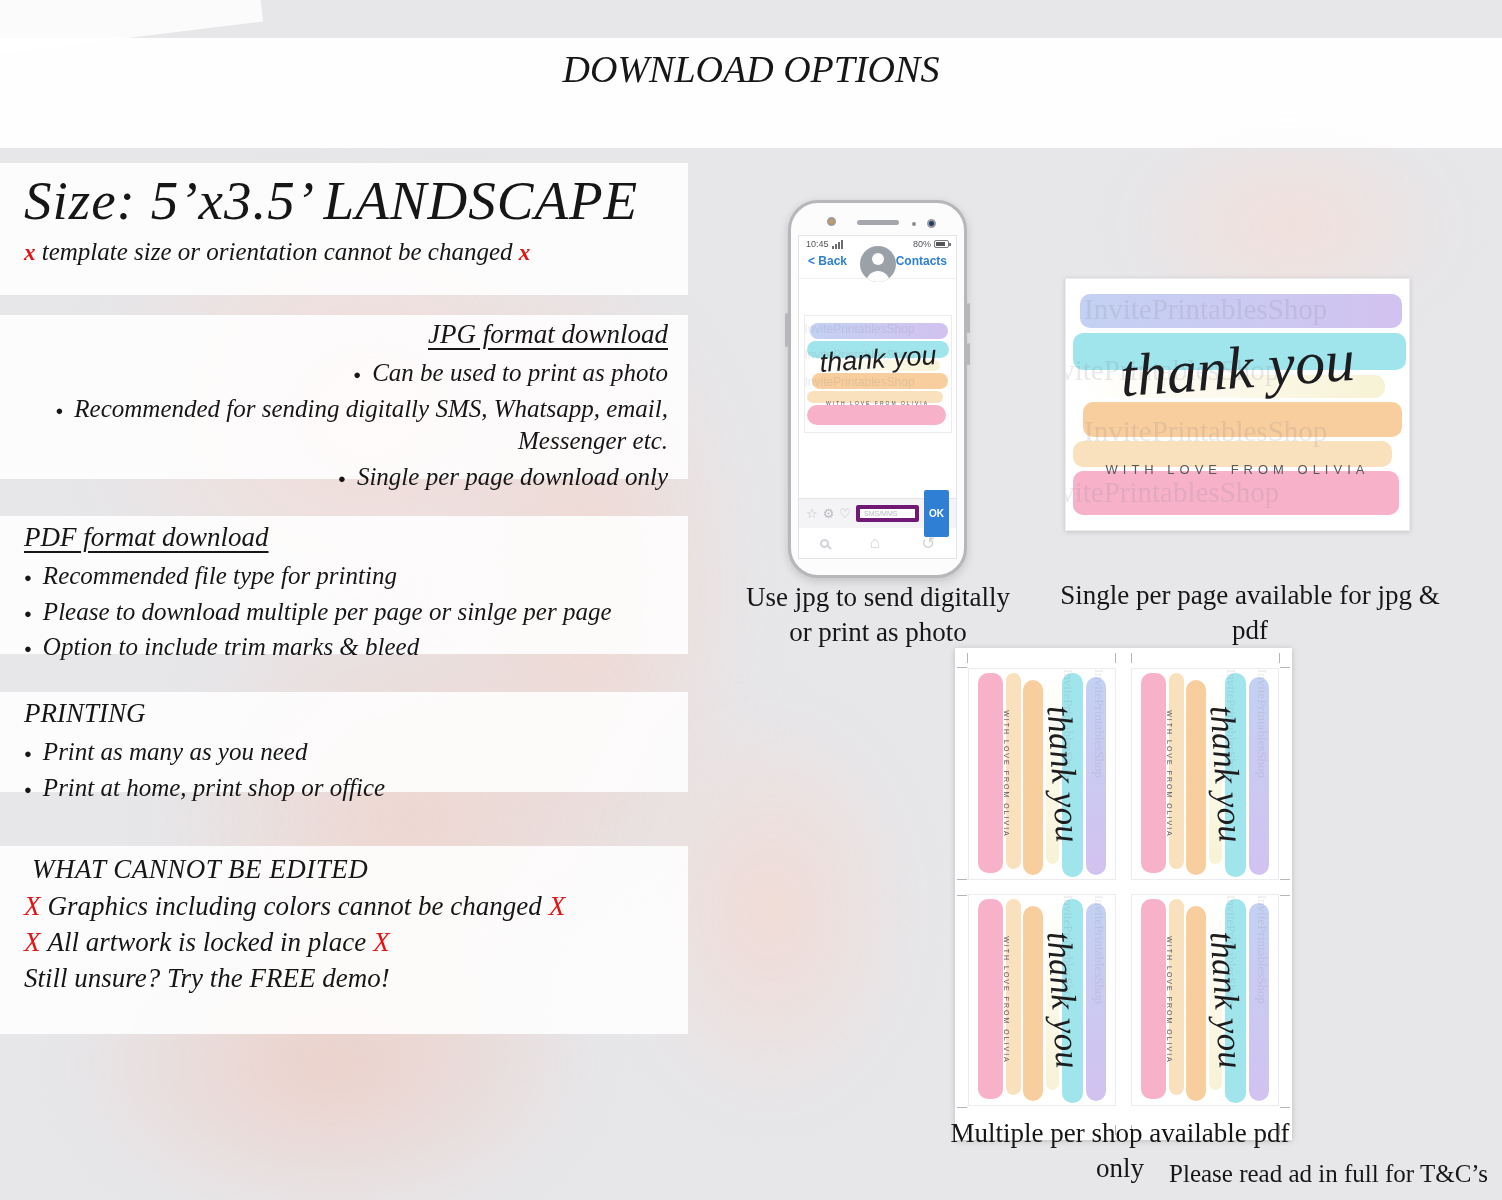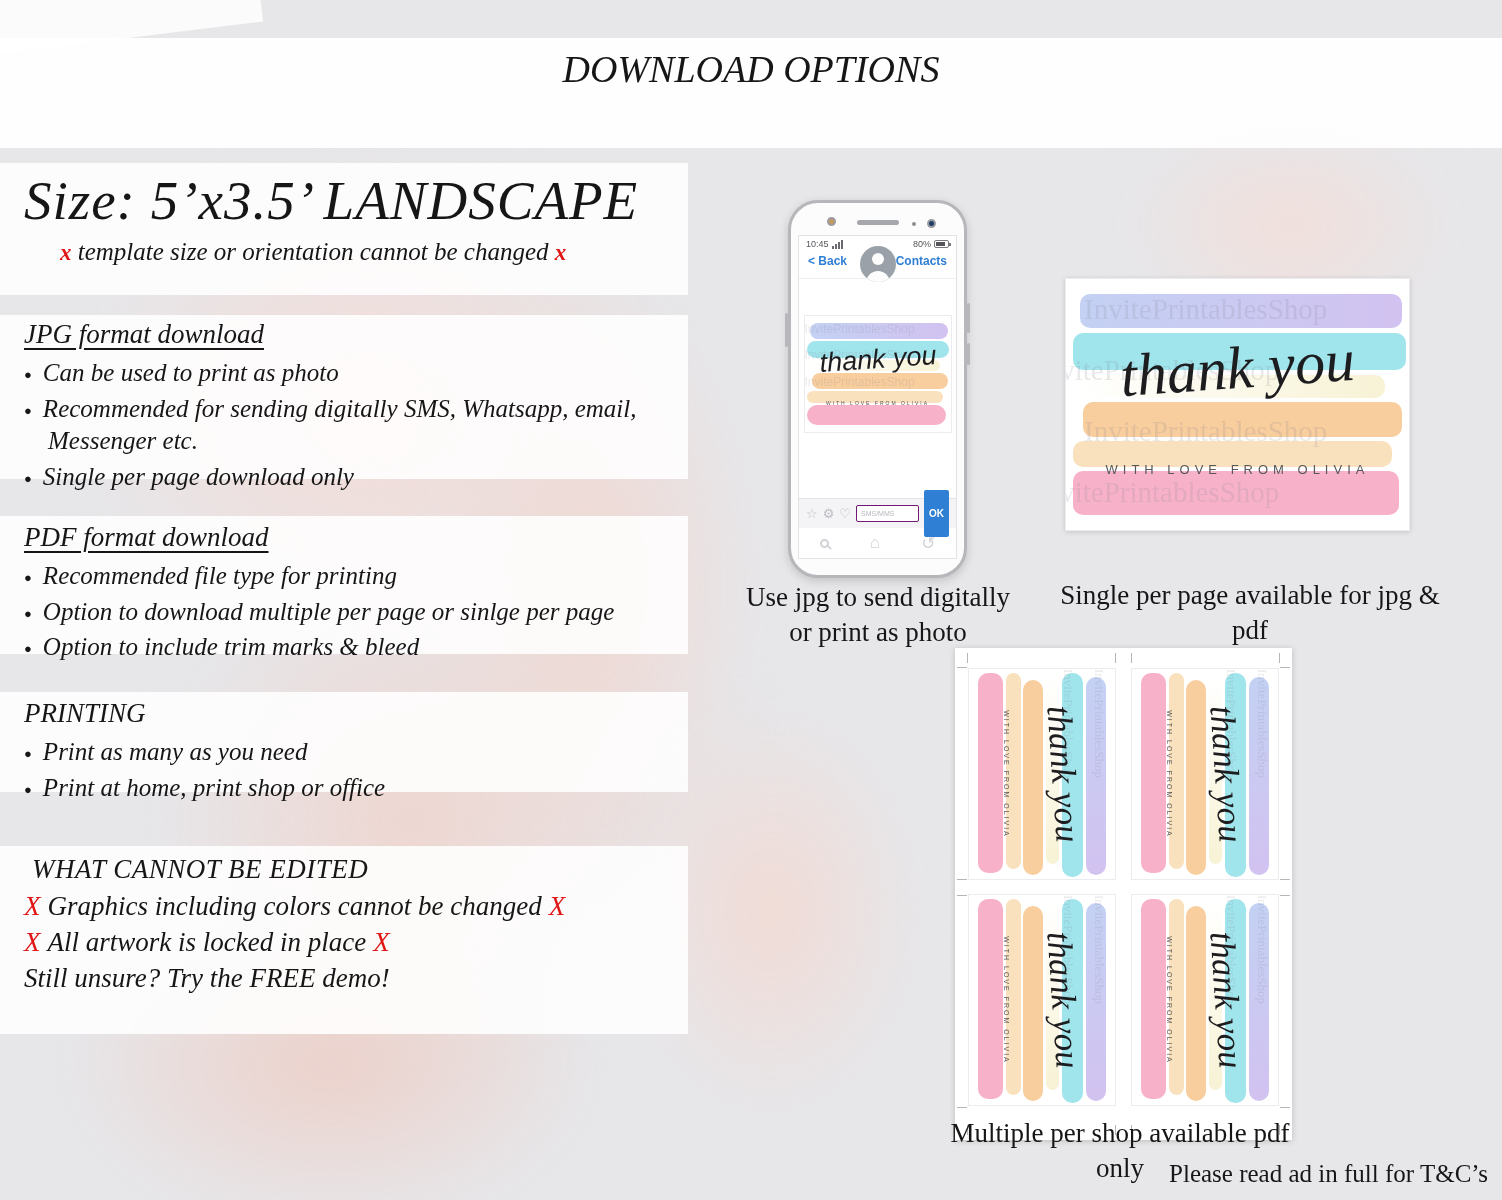--- a/index.html
+++ b/index.html
@@ -20,24 +20,24 @@
   .corner-wedge { position:absolute; left:-40px; top:-30px; width:300px; height:70px; background:#fbfbfc; transform:rotate(-7deg); }
 
   
   .band { position:absolute; background:rgba(255,255,255,.87);font-style:italic; }
   #band-header { left:0; top:38px; width:1502px; height:110px; text-align:center; background:rgba(255,255,255,.93); }
   #band-header .t1 { font-size:38px; margin-top:9px; }
   #band-header .t2 { font-size:33px; margin-top:2px; }
 
   #band-size  { left:0; top:163px; width:688px; height:132px; padding:6px 0 0 24px; }
   .size-title { font-size:55px; letter-spacing:1px; }
-  .size-note  { font-size:25px; margin-top:6px;margin-left:36px; }
+  .size-note  { font-size:25px; margin-top:6px; }
   .size-note .rx { color:#e21515; font-weight:bold; font-size:23px; }
 
-  #band-jpg   { left:0; top:315px; width:688px; height:164px; padding:4px 20px 0 24px; }
+  #band-jpg   { left:0; top:315px; width:688px; height:164px; padding:4px 20px 0 24px;text-align:right; }
   #band-pdf   { left:0; top:516px; width:688px; height:138px; padding:6px 20px 0 24px; }
   #band-print { left:0; top:692px; width:688px; height:100px; padding:6px 20px 0 24px; }
   #band-edit  { left:0; top:846px; width:688px; height:188px; padding:6px 20px 0 24px; }
 
   .section-title { font-size:27px; text-decoration:underline; text-underline-offset:5px; margin-bottom:7px; }
   .section-title.nou { text-decoration:none; }
   .bullet { font-size:25px; line-height:1.3; padding-left:24px; text-indent:-24px; margin-top:3px; max-width:652px; }
   .bullet::before { content:"●"; font-size:13px; margin-right:11px; vertical-align:2px; }
   .edit-title { font-size:27px; margin:2px 0 4px 8px; letter-spacing:.5px; }
   .edit-line { font-size:27px; line-height:1.33; }
@@ -93,21 +93,21 @@
   .sig i:nth-child(1){height:3px;} .sig i:nth-child(2){height:5px;} .sig i:nth-child(3){height:7px;} .sig i:nth-child(4){height:9px;}
   .batt { display:inline-block; width:15px; height:8px; border:1px solid #77777d; border-radius:2px; position:relative; margin-left:3px; vertical-align:-1px; }
   .batt::before { content:""; position:absolute; left:1px; top:1px; bottom:1px; width:70%; background:#55555a; }
   .batt::after { content:""; position:absolute; right:-3px; top:2px; width:2px; height:3px; background:#77777d; }
   .navrow { position:relative; display:flex; justify-content:space-between; padding:4px 9px 10px; color:#2f7fd4; font-size:12px; font-weight:bold; border-bottom:1px solid #f0f0f3; }
   .avatar { position:absolute; left:50%; top:-4px; transform:translateX(-50%); width:36px; height:36px; border-radius:50%; background:#9aa1a8; overflow:hidden; }
   .avatar::before { content:""; position:absolute; left:50%; top:7px; transform:translateX(-50%); width:12px; height:12px; border-radius:50%; background:#fdfdfd; }
   .avatar::after  { content:""; position:absolute; left:50%; bottom:-3px; transform:translateX(-50%); width:24px; height:14px; border-radius:12px 12px 0 0; background:#fdfdfd; }
   .inputrow { position:absolute; left:0; right:0; bottom:30px; height:30px; background:#f4f4f6; border-top:1px solid #e4e4e8;
               display:flex; align-items:center; gap:5px; padding:0 7px; color:#bcbcc3; font-size:13px; }
-  .sms-input { flex:1; height:17px; min-width:10px; background:#fff; border:1px solid #701a75; border-radius:2px; font-size:7px; color:#9a9aa2; padding:0 0 0 4px; font-family:"Liberation Sans",sans-serif; }
+  .sms-input { flex:1; height:17px; min-width:10px; background:#fff; border:4px solid #701a75; border-radius:2px; font-size:7px; color:#9a9aa2; padding:0 0 0 4px; font-family:"Liberation Sans",sans-serif; }
   .sms-input::placeholder { color:#b8b8c0; }
   .ok-btn { background:#2f7fd4; color:#fff; font-size:10px; font-weight:bold; padding:18px 5px; border-radius:2px; }
   .bottomnav { position:absolute; left:0; right:0; bottom:0; height:30px; display:flex; justify-content:space-around; align-items:center; color:#d2d2d8; font-size:17px; }
   .mag { width:9px; height:9px; border:2px solid #d2d2d8; border-radius:50%; position:relative; display:inline-block; }
   .mag::after { content:""; position:absolute; width:2px; height:6px; background:#d2d2d8; right:-3px; bottom:-4px; transform:rotate(-45deg); }
 
   
   .caption { position:absolute; font-size:27px; text-align:center; line-height:1.3; }
   #cap-phone { left:718px; top:580px; width:320px; }
   #cap-single { left:1040px; top:578px; width:420px; }
@@ -146,21 +146,21 @@
 <div class="band" id="band-jpg">
   <div class="section-title">JPG format download</div>
   <div class="bullet">Can be used to print as photo</div>
   <div class="bullet">Recommended for sending digitally SMS, Whatsapp, email, Messenger etc.</div>
   <div class="bullet">Single per page download only</div>
 </div>
 
 <div class="band" id="band-pdf">
   <div class="section-title">PDF format download</div>
   <div class="bullet">Recommended file type for printing</div>
-  <div class="bullet">Option to download multiple per page or sinlge per page</div>
+  <div class="bullet">Please to download multiple per page or sinlge per page</div>
   <div class="bullet">Option to include trim marks &amp; bleed</div>
 </div>
 
 <div class="band" id="band-print">
   <div class="section-title nou">PRINTING</div>
   <div class="bullet">Print as many as you need</div>
   <div class="bullet">Print at home, print shop or office</div>
 </div>
 
 <div class="band" id="band-edit">

